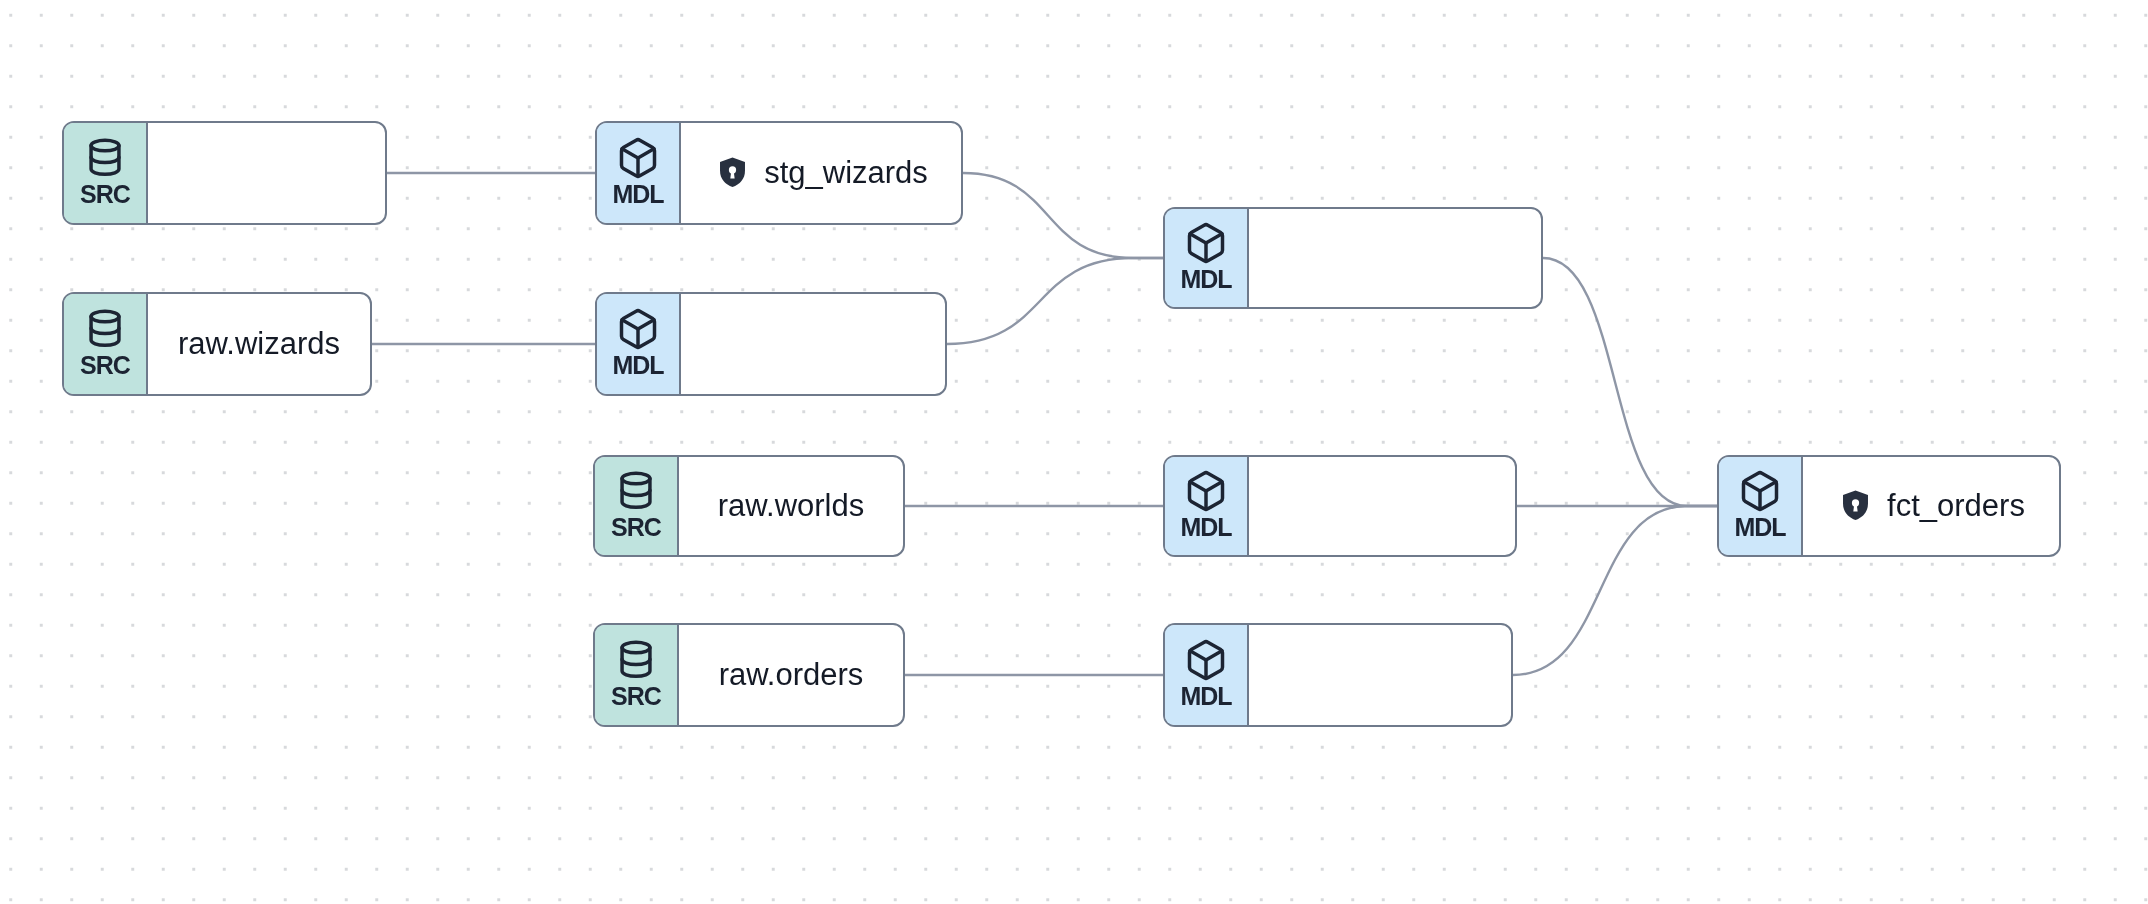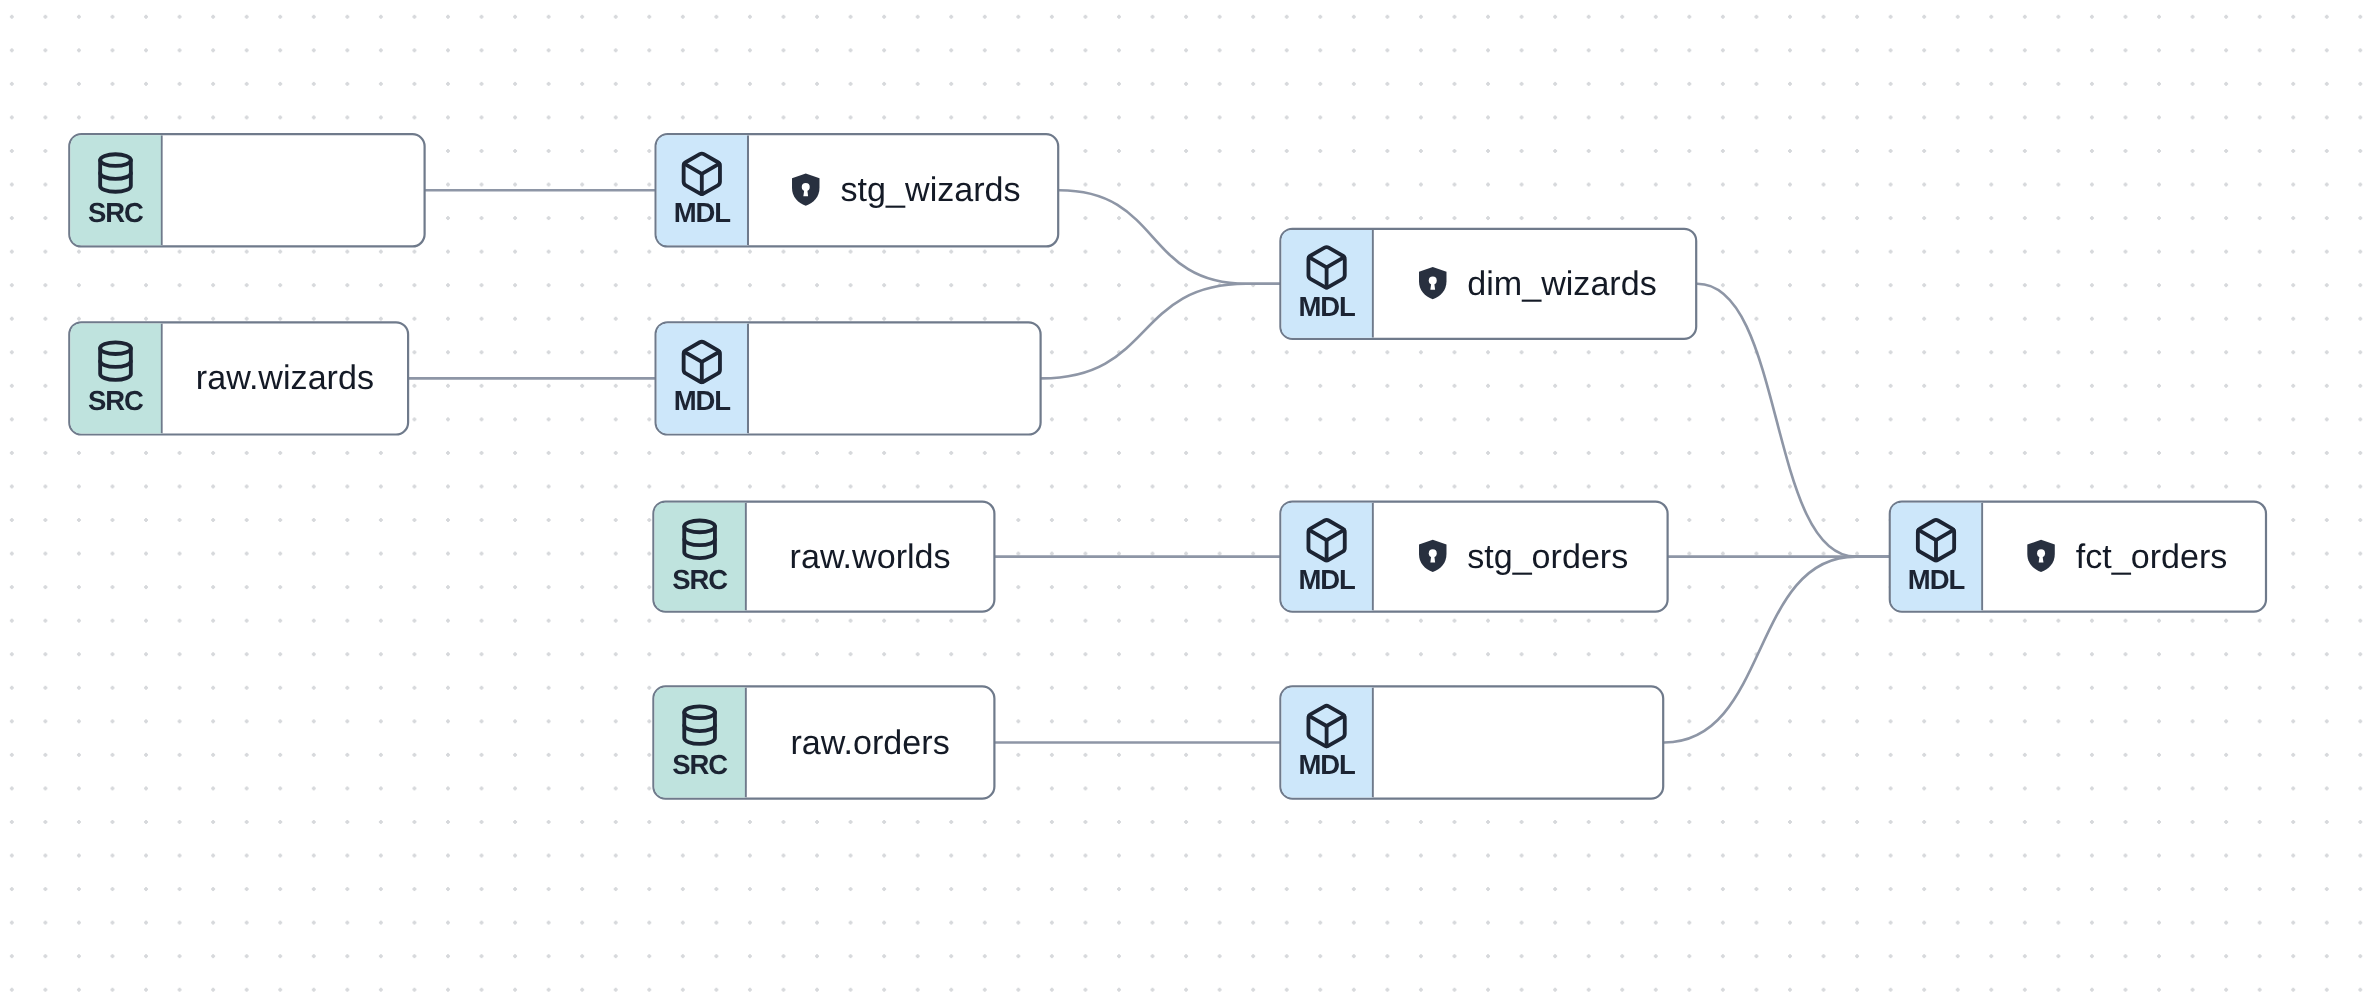--- a/index.html
+++ b/index.html
@@ -148,95 +148,79 @@
       </div>
       <div class="node" style="left: 1163px; top: 207px; width: 380px; height: 102px;">
         <div class="badge" style="background: rgb(205, 231, 250);">
           <span class="type-icon"><svg viewBox="0 0 24 24" fill="none" stroke="#1c2433" stroke-width="1.9" stroke-linecap="round" stroke-linejoin="round">
               <path d="M21 16V8a2 2 0 0 0-1-1.73l-7-4a2 2 0 0 0-2 0l-7 4A2 2 0 0 0 3 8v8a2 2 0 0 0 1 1.73l7 4a2 2 0 0 0 2 0l7-4A2 2 0 0 0 21 16z"></path>
               <polyline points="3.27 6.96 12 12.01 20.73 6.96"></polyline>
               <line x1="12" y1="22.08" x2="12" y2="12"></line>
             </svg></span>
           <span class="badge-label">MDL</span>
         </div>
+      </div>
+      <div class="node" style="left: 593px; top: 455px; width: 312px; height: 102px;">
+        <div class="badge" style="background: rgb(191, 227, 222);">
+          <span class="type-icon"><svg viewBox="0 0 24 24" fill="none" stroke="#1c2433" stroke-width="1.9" stroke-linecap="round" stroke-linejoin="round">
+              <ellipse cx="12" cy="5.2" rx="7.6" ry="2.9"></ellipse>
+              <path d="M4.4 5.2v6.4c0 1.6 3.4 2.9 7.6 2.9s7.6-1.3 7.6-2.9V5.2"></path>
+              <path d="M4.4 11.6V18c0 1.6 3.4 2.9 7.6 2.9s7.6-1.3 7.6-2.9v-6.4"></path>
+            </svg></span>
+          <span class="badge-label">SRC</span>
+        </div>
+        <div class="label-area">
+          <span class="node-label">raw.worlds</span>
+        </div>
+      </div>
+      <div class="node" style="left: 1163px; top: 455px; width: 354px; height: 102px;">
+        <div class="badge" style="background: rgb(205, 231, 250);">
+          <span class="type-icon"><svg viewBox="0 0 24 24" fill="none" stroke="#1c2433" stroke-width="1.9" stroke-linecap="round" stroke-linejoin="round">
+              <path d="M21 16V8a2 2 0 0 0-1-1.73l-7-4a2 2 0 0 0-2 0l-7 4A2 2 0 0 0 3 8v8a2 2 0 0 0 1 1.73l7 4a2 2 0 0 0 2 0l7-4A2 2 0 0 0 21 16z"></path>
+              <polyline points="3.27 6.96 12 12.01 20.73 6.96"></polyline>
+              <line x1="12" y1="22.08" x2="12" y2="12"></line>
+            </svg></span>
+          <span class="badge-label">MDL</span>
+        </div>
+      </div>
+      <div class="node" style="left: 593px; top: 623px; width: 312px; height: 104px;">
+        <div class="badge" style="background: rgb(191, 227, 222);">
+          <span class="type-icon"><svg viewBox="0 0 24 24" fill="none" stroke="#1c2433" stroke-width="1.9" stroke-linecap="round" stroke-linejoin="round">
+              <ellipse cx="12" cy="5.2" rx="7.6" ry="2.9"></ellipse>
+              <path d="M4.4 5.2v6.4c0 1.6 3.4 2.9 7.6 2.9s7.6-1.3 7.6-2.9V5.2"></path>
+              <path d="M4.4 11.6V18c0 1.6 3.4 2.9 7.6 2.9s7.6-1.3 7.6-2.9v-6.4"></path>
+            </svg></span>
+          <span class="badge-label">SRC</span>
+        </div>
+        <div class="label-area">
+          <span class="node-label">raw.orders</span>
+        </div>
+      </div>
+      <div class="node" style="left: 1163px; top: 623px; width: 350px; height: 104px;">
+        <div class="badge" style="background: rgb(205, 231, 250);">
+          <span class="type-icon"><svg viewBox="0 0 24 24" fill="none" stroke="#1c2433" stroke-width="1.9" stroke-linecap="round" stroke-linejoin="round">
+              <path d="M21 16V8a2 2 0 0 0-1-1.73l-7-4a2 2 0 0 0-2 0l-7 4A2 2 0 0 0 3 8v8a2 2 0 0 0 1 1.73l7 4a2 2 0 0 0 2 0l7-4A2 2 0 0 0 21 16z"></path>
+              <polyline points="3.27 6.96 12 12.01 20.73 6.96"></polyline>
+              <line x1="12" y1="22.08" x2="12" y2="12"></line>
+            </svg></span>
+          <span class="badge-label">MDL</span>
+        </div>
+      </div>
+      <div class="node" style="left: 1717px; top: 455px; width: 344px; height: 102px;">
+        <div class="badge" style="background: rgb(205, 231, 250);">
+          <span class="type-icon"><svg viewBox="0 0 24 24" fill="none" stroke="#1c2433" stroke-width="1.9" stroke-linecap="round" stroke-linejoin="round">
+              <path d="M21 16V8a2 2 0 0 0-1-1.73l-7-4a2 2 0 0 0-2 0l-7 4A2 2 0 0 0 3 8v8a2 2 0 0 0 1 1.73l7 4a2 2 0 0 0 2 0l7-4A2 2 0 0 0 21 16z"></path>
+              <polyline points="3.27 6.96 12 12.01 20.73 6.96"></polyline>
+              <line x1="12" y1="22.08" x2="12" y2="12"></line>
+            </svg></span>
+          <span class="badge-label">MDL</span>
+        </div>
         <div class="label-area">
           <span class="shield"><svg viewBox="0 0 24 24">
               <path fill="#28303f" d="M12 1.7l8.1 2.9v5.6c0 5.3-3.4 8.9-8.1 10.6C7.3 19.1 3.9 15.5 3.9 10.2V4.6L12 1.7z"></path>
               <circle cx="12" cy="9.7" r="2.35" fill="#ffffff"></circle>
               <path fill="#ffffff" d="M11.15 10.9h1.7l0.55 4.3h-2.8z"></path>
             </svg></span>
-          <span class="node-label">dim_wizards</span>
-        </div>
-      </div>
-      <div class="node" style="left: 593px; top: 455px; width: 312px; height: 102px;">
-        <div class="badge" style="background: rgb(191, 227, 222);">
-          <span class="type-icon"><svg viewBox="0 0 24 24" fill="none" stroke="#1c2433" stroke-width="1.9" stroke-linecap="round" stroke-linejoin="round">
-              <ellipse cx="12" cy="5.2" rx="7.6" ry="2.9"></ellipse>
-              <path d="M4.4 5.2v6.4c0 1.6 3.4 2.9 7.6 2.9s7.6-1.3 7.6-2.9V5.2"></path>
-              <path d="M4.4 11.6V18c0 1.6 3.4 2.9 7.6 2.9s7.6-1.3 7.6-2.9v-6.4"></path>
-            </svg></span>
-          <span class="badge-label">SRC</span>
-        </div>
-        <div class="label-area">
-          <span class="node-label">raw.worlds</span>
-        </div>
-      </div>
-      <div class="node" style="left: 1163px; top: 455px; width: 354px; height: 102px;">
-        <div class="badge" style="background: rgb(205, 231, 250);">
-          <span class="type-icon"><svg viewBox="0 0 24 24" fill="none" stroke="#1c2433" stroke-width="1.9" stroke-linecap="round" stroke-linejoin="round">
-              <path d="M21 16V8a2 2 0 0 0-1-1.73l-7-4a2 2 0 0 0-2 0l-7 4A2 2 0 0 0 3 8v8a2 2 0 0 0 1 1.73l7 4a2 2 0 0 0 2 0l7-4A2 2 0 0 0 21 16z"></path>
-              <polyline points="3.27 6.96 12 12.01 20.73 6.96"></polyline>
-              <line x1="12" y1="22.08" x2="12" y2="12"></line>
-            </svg></span>
-          <span class="badge-label">MDL</span>
-        </div>
-        <div class="label-area">
-          <span class="shield"><svg viewBox="0 0 24 24">
-              <path fill="#28303f" d="M12 1.7l8.1 2.9v5.6c0 5.3-3.4 8.9-8.1 10.6C7.3 19.1 3.9 15.5 3.9 10.2V4.6L12 1.7z"></path>
-              <circle cx="12" cy="9.7" r="2.35" fill="#ffffff"></circle>
-              <path fill="#ffffff" d="M11.15 10.9h1.7l0.55 4.3h-2.8z"></path>
-            </svg></span>
-          <span class="node-label">stg_orders</span>
-        </div>
-      </div>
-      <div class="node" style="left: 593px; top: 623px; width: 312px; height: 104px;">
-        <div class="badge" style="background: rgb(191, 227, 222);">
-          <span class="type-icon"><svg viewBox="0 0 24 24" fill="none" stroke="#1c2433" stroke-width="1.9" stroke-linecap="round" stroke-linejoin="round">
-              <ellipse cx="12" cy="5.2" rx="7.6" ry="2.9"></ellipse>
-              <path d="M4.4 5.2v6.4c0 1.6 3.4 2.9 7.6 2.9s7.6-1.3 7.6-2.9V5.2"></path>
-              <path d="M4.4 11.6V18c0 1.6 3.4 2.9 7.6 2.9s7.6-1.3 7.6-2.9v-6.4"></path>
-            </svg></span>
-          <span class="badge-label">SRC</span>
-        </div>
-        <div class="label-area">
-          <span class="node-label">raw.orders</span>
-        </div>
-      </div>
-      <div class="node" style="left: 1163px; top: 623px; width: 350px; height: 104px;">
-        <div class="badge" style="background: rgb(205, 231, 250);">
-          <span class="type-icon"><svg viewBox="0 0 24 24" fill="none" stroke="#1c2433" stroke-width="1.9" stroke-linecap="round" stroke-linejoin="round">
-              <path d="M21 16V8a2 2 0 0 0-1-1.73l-7-4a2 2 0 0 0-2 0l-7 4A2 2 0 0 0 3 8v8a2 2 0 0 0 1 1.73l7 4a2 2 0 0 0 2 0l7-4A2 2 0 0 0 21 16z"></path>
-              <polyline points="3.27 6.96 12 12.01 20.73 6.96"></polyline>
-              <line x1="12" y1="22.08" x2="12" y2="12"></line>
-            </svg></span>
-          <span class="badge-label">MDL</span>
-        </div>
-      </div>
-      <div class="node" style="left: 1717px; top: 455px; width: 344px; height: 102px;">
-        <div class="badge" style="background: rgb(205, 231, 250);">
-          <span class="type-icon"><svg viewBox="0 0 24 24" fill="none" stroke="#1c2433" stroke-width="1.9" stroke-linecap="round" stroke-linejoin="round">
-              <path d="M21 16V8a2 2 0 0 0-1-1.73l-7-4a2 2 0 0 0-2 0l-7 4A2 2 0 0 0 3 8v8a2 2 0 0 0 1 1.73l7 4a2 2 0 0 0 2 0l7-4A2 2 0 0 0 21 16z"></path>
-              <polyline points="3.27 6.96 12 12.01 20.73 6.96"></polyline>
-              <line x1="12" y1="22.08" x2="12" y2="12"></line>
-            </svg></span>
-          <span class="badge-label">MDL</span>
-        </div>
-        <div class="label-area">
-          <span class="shield"><svg viewBox="0 0 24 24">
-              <path fill="#28303f" d="M12 1.7l8.1 2.9v5.6c0 5.3-3.4 8.9-8.1 10.6C7.3 19.1 3.9 15.5 3.9 10.2V4.6L12 1.7z"></path>
-              <circle cx="12" cy="9.7" r="2.35" fill="#ffffff"></circle>
-              <path fill="#ffffff" d="M11.15 10.9h1.7l0.55 4.3h-2.8z"></path>
-            </svg></span>
           <span class="node-label">fct_orders</span>
         </div>
       </div>
     </div>
 </div>
 
 </body></html>

